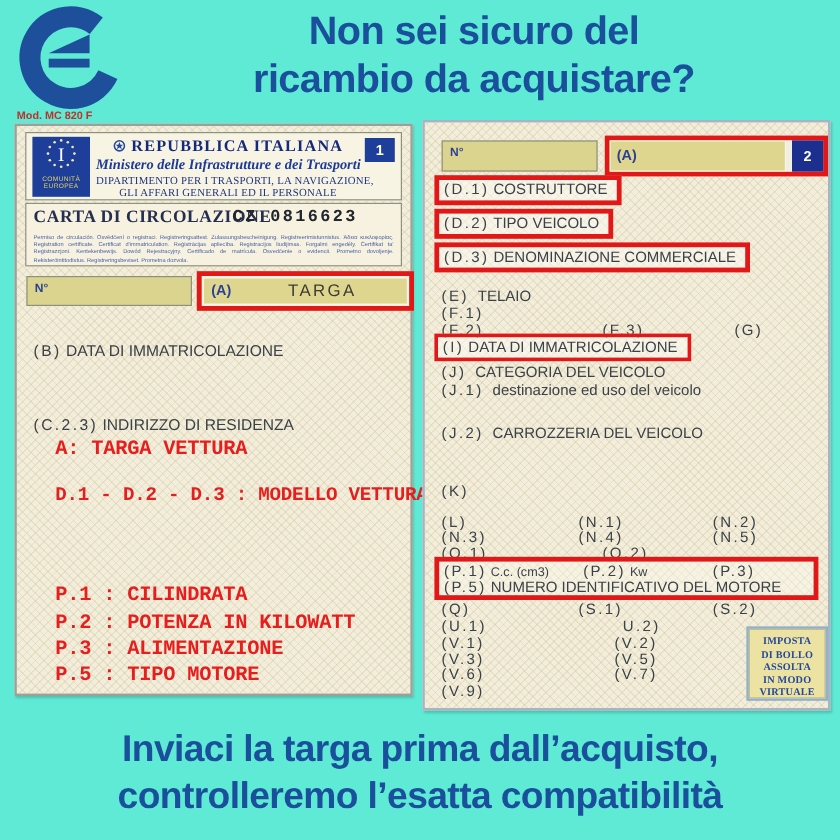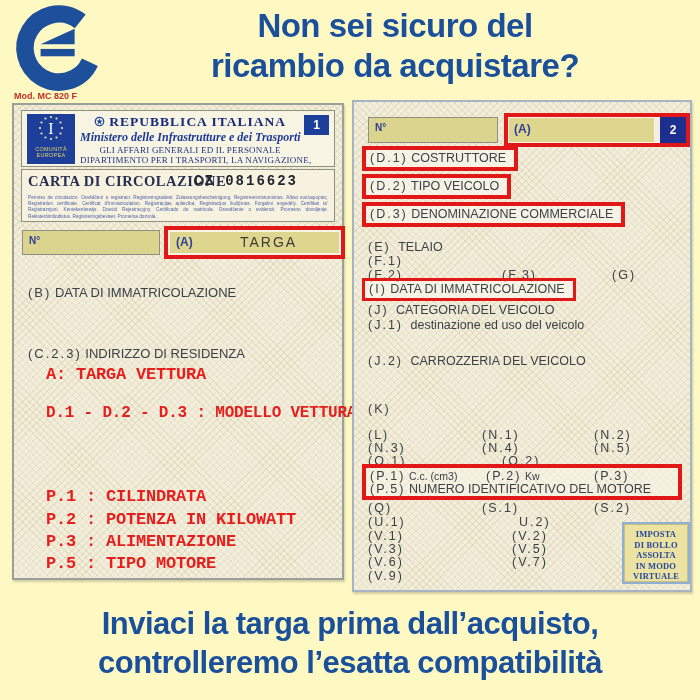--- a/index.html
+++ b/index.html
@@ -1,18 +1,18 @@
 <!DOCTYPE html>
 <html><head>
 <meta charset="utf-8">
 <style>
   * { margin:0; padding:0; box-sizing:border-box; }
   html,body { background:#fff; }
   .page {
-    position:relative; width:700px; height:700px; background:#fef9c3;
+    position:relative; width:700px; height:700px; background:#5eead4;
     font-family:"Liberation Sans", sans-serif; overflow:hidden;
   }
   
   .logo { position:absolute; left:12px; top:2px; width:94px; height:92px; }
   .title {
     position:absolute; left:95px; right:5px; top:6px; text-align:center;
     color:#1a4f9b; font-weight:bold; font-size:33px; line-height:40px; letter-spacing:-0.5px;
   }
   
   .panel { position:absolute; background-color:#f3eedb;
@@ -135,22 +135,22 @@
       <div class="badge badge-1">1</div>
       <div class="hdr-text">
         <div class="rep-line">
           <svg width="11" height="11" viewBox="0 0 12 12" style="vertical-align:-1px">
             <circle cx="6" cy="6" r="4.6" fill="none" stroke="#24489c" stroke-width="1.4"></circle>
             <polygon points="6,2.6 7,5 9.4,5 7.5,6.6 8.2,9.2 6,7.6 3.8,9.2 4.5,6.6 2.6,5 5,5" fill="#24489c"></polygon>
           </svg>
           <span>REPUBBLICA ITALIANA</span>
         </div>
         <div class="min-line">Ministero delle Infrastrutture e dei Trasporti</div>
+        <div class="dep-line">DIPARTIMENTO PER I TRASPORTI, LA NAVIGAZIONE,</div>
         <div class="dep-line">GLI AFFARI GENERALI ED IL PERSONALE</div>
-        <div class="dep-line">DIPARTIMENTO PER I TRASPORTI, LA NAVIGAZIONE,</div>
       </div>
     </div>
 
     <div class="carta-box">
       <div class="carta-title">CARTA DI CIRCOLAZIONE</div>
       <div class="carta-num">CZ 0816623</div>
       <div class="multilang">Permiso de circulación. Osvědčení o registraci. Registreringsattest. Zulassungsbescheinigung. Registreerimistunnistus. Άδεια κυκλοφορίας. Registration certificate. Certificat d’immatriculation. Reģistrācijas apliecība. Registracijos liudijimas. Forgalmi engedély. Ċertifikat ta’ Reġistrazzjoni. Kentekenbewijs. Dowód Rejestracyjny. Certificado de matrícula. Osvedčenie o evidencii. Prometno dovoljenje. Rekisteröintitodistus. Registreringsbeviset. Prometna dozvola.</div>
     </div>
 
     <div class="yellow-box nbox-l">

